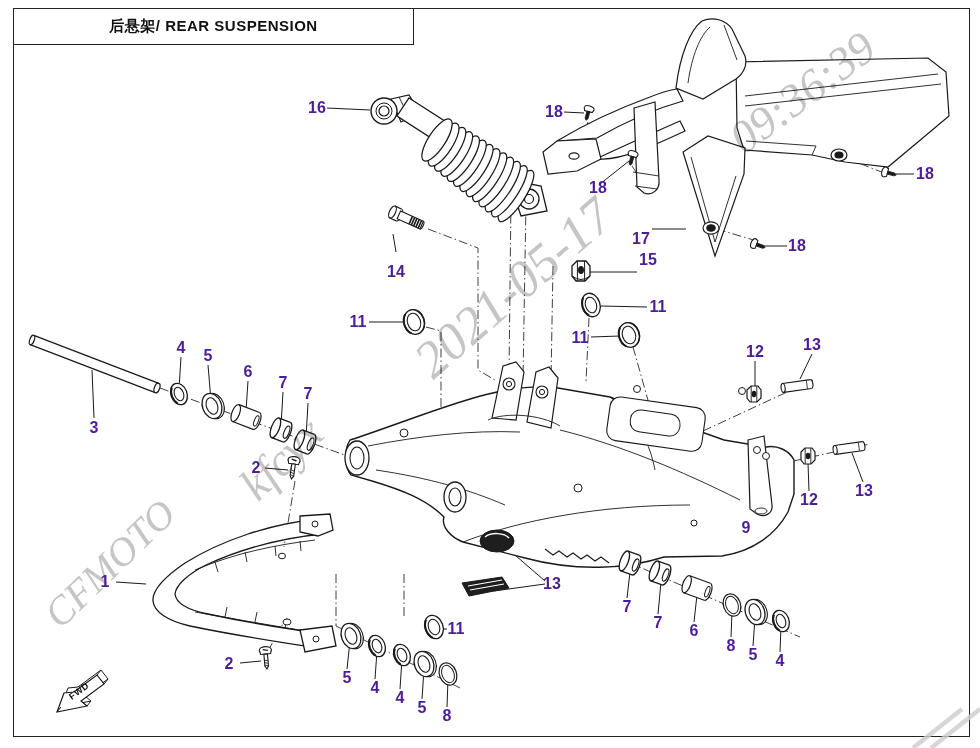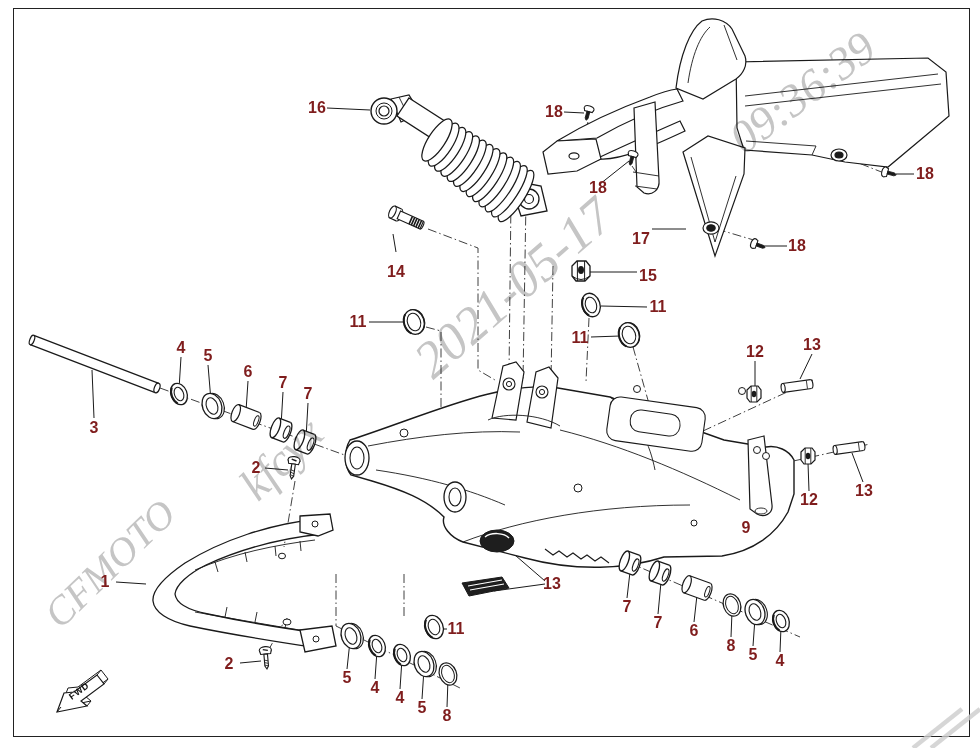--- a/index.html
+++ b/index.html
@@ -5,33 +5,34 @@
   html,body{margin:0;padding:0;background:#fff;}
   .page{position:relative;width:980px;height:748px;background:#fff;overflow:hidden;
         font-family:"Liberation Sans",sans-serif;}
   .frame{position:absolute;left:13px;top:8px;width:957px;height:729px;
          border:1.6px solid #222;box-sizing:border-box;}
   .titlebox{position:absolute;left:13px;top:8px;width:401px;height:37px;box-sizing:border-box;
             border:1.6px solid #222;display:flex;align-items:center;justify-content:center;
             background:#fff;font-weight:bold;font-size:15px;color:#111;letter-spacing:.5px;}
   svg.art{position:absolute;left:0;top:0;}
   .callout{position:absolute;transform:translate(-50%,-50%);
-           font:bold 16px "Liberation Sans",sans-serif;color:#7f1d1d;line-height:1;}
+           font:bold 16px "Liberation Sans",sans-serif;color:#4c1d95;line-height:1;}
   .wm{position:absolute;color:#c5c5c5;mix-blend-mode:multiply;white-space:nowrap;
       font-family:"Liberation Serif",serif;font-style:italic;pointer-events:none;}
   .wm-brand{font-size:40px;left:28px;top:540px;transform:rotate(-44deg);}
   .wm-user{font-size:46px;left:234px;top:432px;transform:rotate(-44deg);}
   .wm-date{font-size:52px;left:392px;top:258px;transform:rotate(-41deg);}
   .wm-time{font-size:46px;left:718px;top:66px;transform:rotate(-37deg);}
 </style>
 </head>
 <body>
 
 <div class="page">
   <div class="frame"></div>
+  <div class="titlebox">后悬架/ REAR SUSPENSION</div>
 
   <svg class="art" width="980" height="748" viewBox="0 0 980 748">
     <defs>
       <g id="p-washer">
         <ellipse cx="2.2" cy="0.9" rx="9.5" ry="13" fill="#fff" stroke="#1a1a1a" stroke-width="1.1"></ellipse>
         <ellipse cx="0" cy="0" rx="9.5" ry="13" fill="#fff" stroke="#1a1a1a" stroke-width="1.3"></ellipse>
         <ellipse cx="0" cy="0" rx="5.5" ry="8.5" fill="#fff" stroke="#1a1a1a" stroke-width="1.1"></ellipse>
       </g>
       <g id="p-seal">
         <ellipse cx="0" cy="0" rx="8" ry="11" fill="#fff" stroke="#1a1a1a" stroke-width="1.3"></ellipse>
@@ -344,21 +345,21 @@
   <div class="wm wm-time">09:36:39</div>
 
   <div id="callouts">
       <div class="callout" style="left: 317px; top: 108px;">16</div>
       <div class="callout" style="left: 554px; top: 112px;">18</div>
       <div class="callout" style="left: 598px; top: 188px;">18</div>
       <div class="callout" style="left: 641px; top: 239px;">17</div>
       <div class="callout" style="left: 925px; top: 174px;">18</div>
       <div class="callout" style="left: 797px; top: 246px;">18</div>
       <div class="callout" style="left: 396px; top: 272px;">14</div>
-      <div class="callout" style="left: 648px; top: 276px; text-align: right;">15</div>
+      <div class="callout" style="left: 648px; top: 260px; text-align: right;">15</div>
       <div class="callout" style="left: 658px; top: 307px;">11</div>
       <div class="callout" style="left: 358px; top: 322px;">11</div>
       <div class="callout" style="left: 580px; top: 338px;">11</div>
       <div class="callout" style="left: 755px; top: 352px;">12</div>
       <div class="callout" style="left: 812px; top: 345px;">13</div>
       <div class="callout" style="left: 94px; top: 428px;">3</div>
       <div class="callout" style="left: 181px; top: 348px;">4</div>
       <div class="callout" style="left: 208px; top: 356px;">5</div>
       <div class="callout" style="left: 248px; top: 372px;">6</div>
       <div class="callout" style="left: 283px; top: 383px;">7</div>

